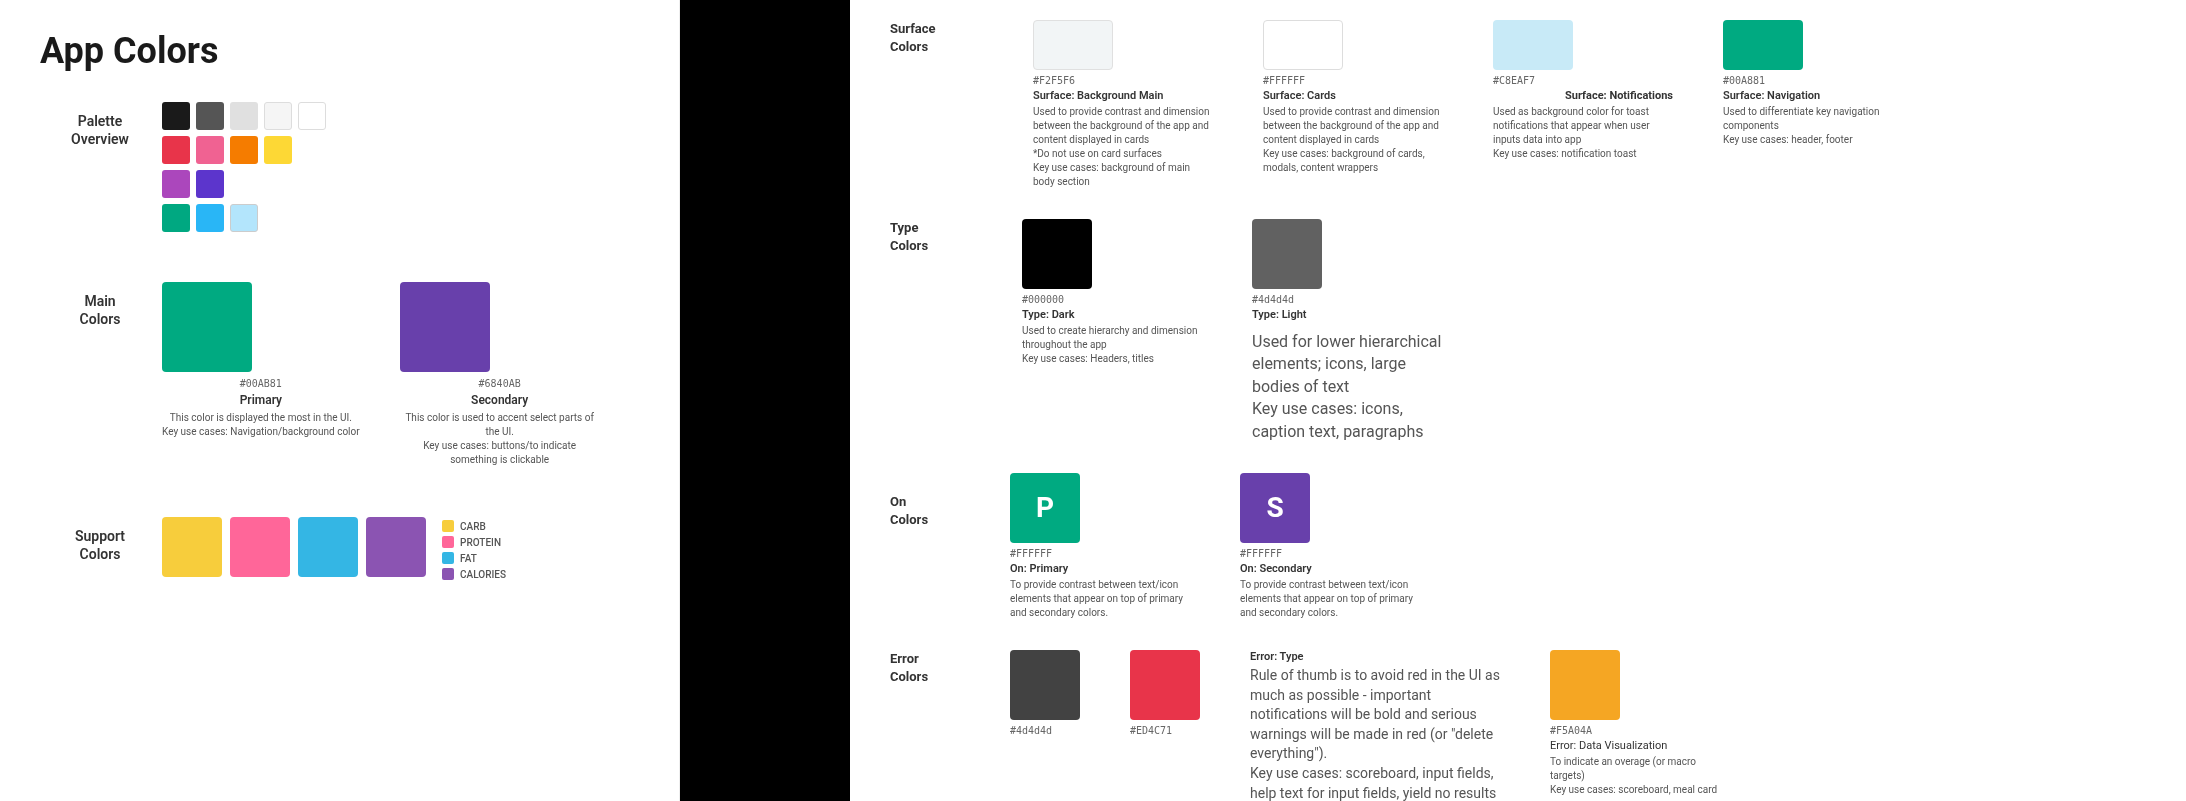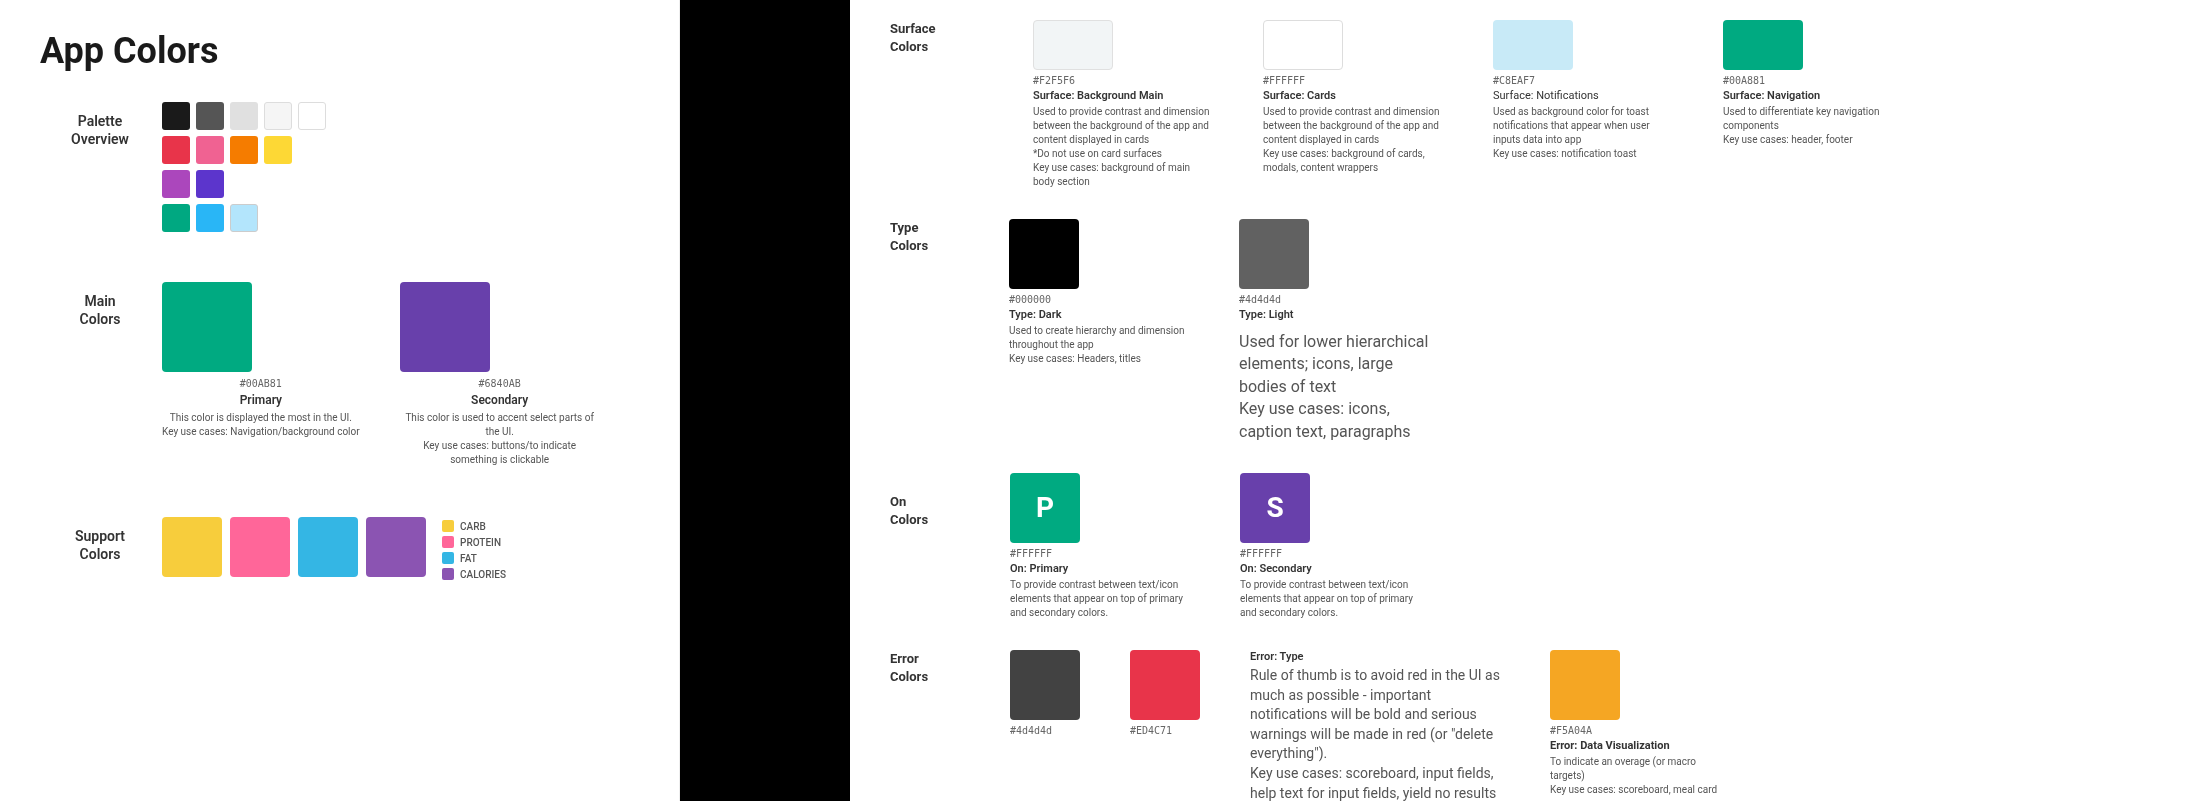--- a/index.html
+++ b/index.html
@@ -155,36 +155,36 @@
           <div>
             <div style="width:80px;height:50px;background:#ffffff;border-radius:4px;border:1px solid #ddd;margin-bottom:5px;"></div>
             <div style="font-size:10px;color:#666;font-family:monospace;margin-bottom:3px;">#FFFFFF</div>
             <div style="font-size:11px;font-weight:600;margin-bottom:3px;">Surface: Cards</div>
             <div style="font-size:10px;color:#555;line-height:1.4;max-width:180px;">Used to provide contrast and dimension between the background of the app and content displayed in cards<br>Key use cases: background of cards, modals, content wrappers</div>
           </div>
 
           <div>
             <div style="width:80px;height:50px;background:#C8EAF7;border-radius:4px;margin-bottom:5px;"></div>
             <div style="font-size:10px;color:#666;font-family:monospace;margin-bottom:3px;">#C8EAF7</div>
-            <div style="font-size:11px;font-weight:400;margin-bottom:3px;">Surface: Notifications</div>
+            <div style="font-size:11px;font-weight:700;margin-bottom:3px;text-align:right;">Surface: Notifications</div>
             <div style="font-size:10px;color:#555;line-height:1.4;max-width:180px;">Used as background color for toast notifications that appear when user inputs data into app<br>Key use cases: notification toast</div>
           </div>
 
           <div>
             <div style="width:80px;height:50px;background:#00AA81;border-radius:4px;margin-bottom:5px;"></div>
             <div style="font-size:10px;color:#666;font-family:monospace;margin-bottom:3px;">#00A881</div>
             <div style="font-size:11px;font-weight:600;margin-bottom:3px;">Surface: Navigation</div>
             <div style="font-size:10px;color:#555;line-height:1.4;max-width:180px;">Used to differentiate key navigation components<br>Key use cases: header, footer</div>
           </div>
         </div>
       </div>
     </div>
 
     <div class="right-section" style="margin-top:20px;">
-      <div style="display:flex;gap:19px;align-items:flex-start;">
+      <div style="display:flex;gap:32px;align-items:flex-start;">
         <div style="width:100px;flex-shrink:0;">
           <div style="font-size:13px;font-weight:700;line-height:1.4;">Type<br>Colors</div>
         </div>
         <div style="display:flex;gap:50px;">
 
           <div>
             <div style="width:70px;height:70px;background:#000000;border-radius:4px;margin-bottom:5px;"></div>
             <div style="font-size:10px;color:#666;font-family:monospace;margin-bottom:3px;">#000000</div>
             <div style="font-size:11px;font-weight:600;margin-bottom:3px;">Type: Dark</div>
             <div style="font-size:10px;color:#555;line-height:1.4;max-width:180px;">Used to create hierarchy and dimension throughout the app<br>Key use cases: Headers, titles</div>
@@ -246,21 +246,21 @@
           </div>
 
           <div style="max-width:250px;">
             <div style="font-size:11px;font-weight:600;margin-bottom:3px;margin-top:0;">Error: Type</div>
             <div style="font-size:14px;color:#555;line-height:1.4;">Rule of thumb is to avoid red in the UI as much as possible - important notifications will be bold and serious warnings will be made in red (or "delete everything").<br>Key use cases: scoreboard, input fields, help text for input fields, yield no results error</div>
           </div>
 
           <div>
             <div style="width:70px;height:70px;background:#F5A623;border-radius:4px;margin-bottom:5px;"></div>
             <div style="font-size:10px;color:#666;font-family:monospace;margin-bottom:3px;">#F5A04A</div>
-            <div style="font-size:11px;font-weight:700;margin-bottom:3px;">Error: Data Visualization</div>
+            <div style="font-size:11px;font-weight:400;margin-bottom:3px;">Error: Data Visualization</div>
             <div style="font-size:10px;color:#555;line-height:1.4;max-width:180px;">To indicate an overage (or macro targets)<br>Key use cases: scoreboard, meal card</div>
           </div>
         </div>
       </div>
     </div>
 
   </div>
 </div>
 
 </body></html>

